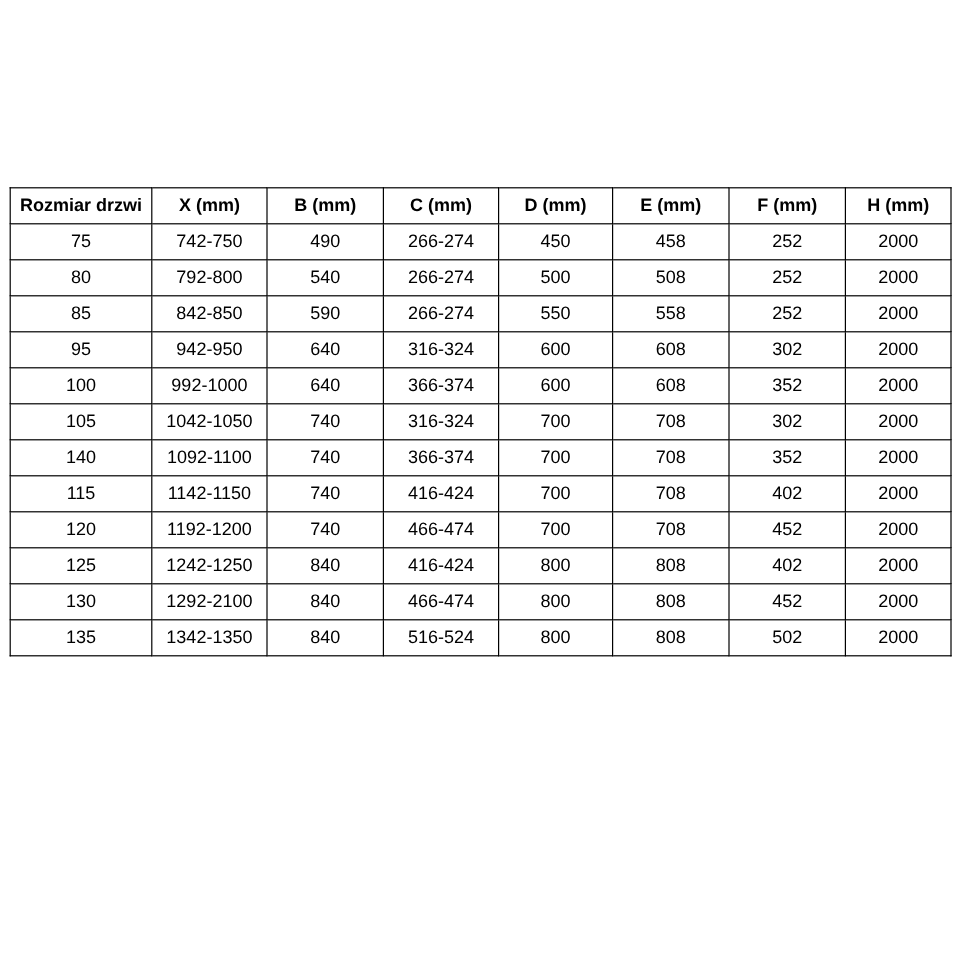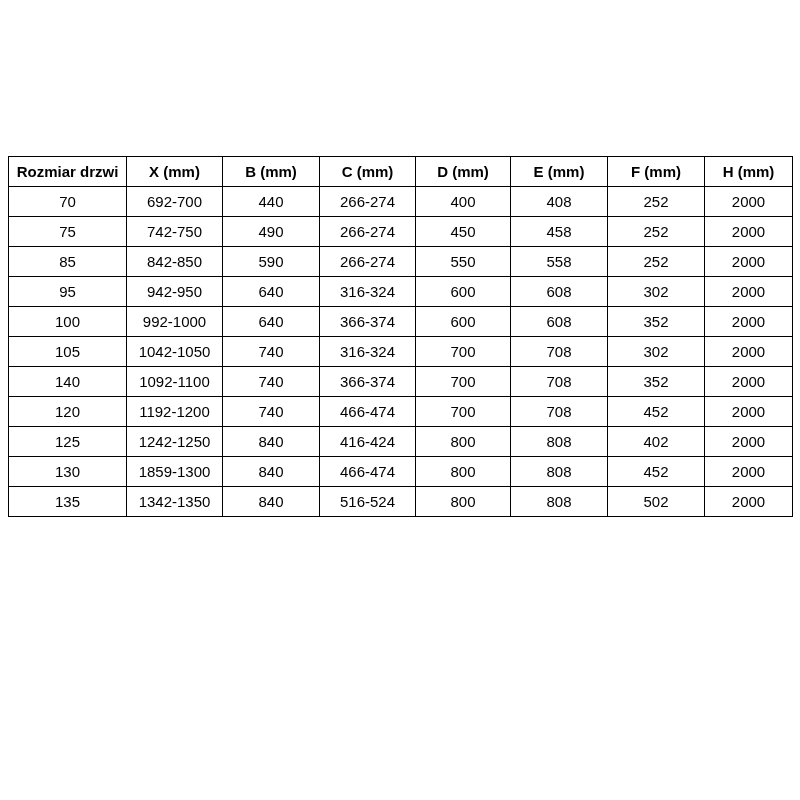--- a/index.html
+++ b/index.html
@@ -74,40 +74,40 @@
             <th>B (mm)</th>
             <th>C (mm)</th>
             <th>D (mm)</th>
             <th>E (mm)</th>
             <th>F (mm)</th>
             <th>H (mm)</th>
           </tr>
       </thead>
       <tbody id="table-body">
           <tr>
-            <td>70</td>
-            <td>692-700</td>
-            <td>440</td>
-            <td>266-274</td>
-            <td>400</td>
-            <td>408</td>
-            <td>252</td>
-            <td>2000</td>
-          </tr>
-          <tr>
             <td>75</td>
             <td>742-750</td>
             <td>490</td>
             <td>266-274</td>
             <td>450</td>
             <td>458</td>
             <td>252</td>
             <td>2000</td>
           </tr>
           <tr>
+            <td>80</td>
+            <td>792-800</td>
+            <td>540</td>
+            <td>266-274</td>
+            <td>500</td>
+            <td>508</td>
+            <td>252</td>
+            <td>2000</td>
+          </tr>
+          <tr>
             <td>85</td>
             <td>842-850</td>
             <td>590</td>
             <td>266-274</td>
             <td>550</td>
             <td>558</td>
             <td>252</td>
             <td>2000</td>
           </tr>
           <tr>
@@ -144,20 +144,30 @@
             <td>140</td>
             <td>1092-1100</td>
             <td>740</td>
             <td>366-374</td>
             <td>700</td>
             <td>708</td>
             <td>352</td>
             <td>2000</td>
           </tr>
           <tr>
+            <td>115</td>
+            <td>1142-1150</td>
+            <td>740</td>
+            <td>416-424</td>
+            <td>700</td>
+            <td>708</td>
+            <td>402</td>
+            <td>2000</td>
+          </tr>
+          <tr>
             <td>120</td>
             <td>1192-1200</td>
             <td>740</td>
             <td>466-474</td>
             <td>700</td>
             <td>708</td>
             <td>452</td>
             <td>2000</td>
           </tr>
           <tr>
@@ -165,21 +175,21 @@
             <td>1242-1250</td>
             <td>840</td>
             <td>416-424</td>
             <td>800</td>
             <td>808</td>
             <td>402</td>
             <td>2000</td>
           </tr>
           <tr>
             <td>130</td>
-            <td>1859-1300</td>
+            <td>1292-2100</td>
             <td>840</td>
             <td>466-474</td>
             <td>800</td>
             <td>808</td>
             <td>452</td>
             <td>2000</td>
           </tr>
           <tr>
             <td>135</td>
             <td>1342-1350</td>

